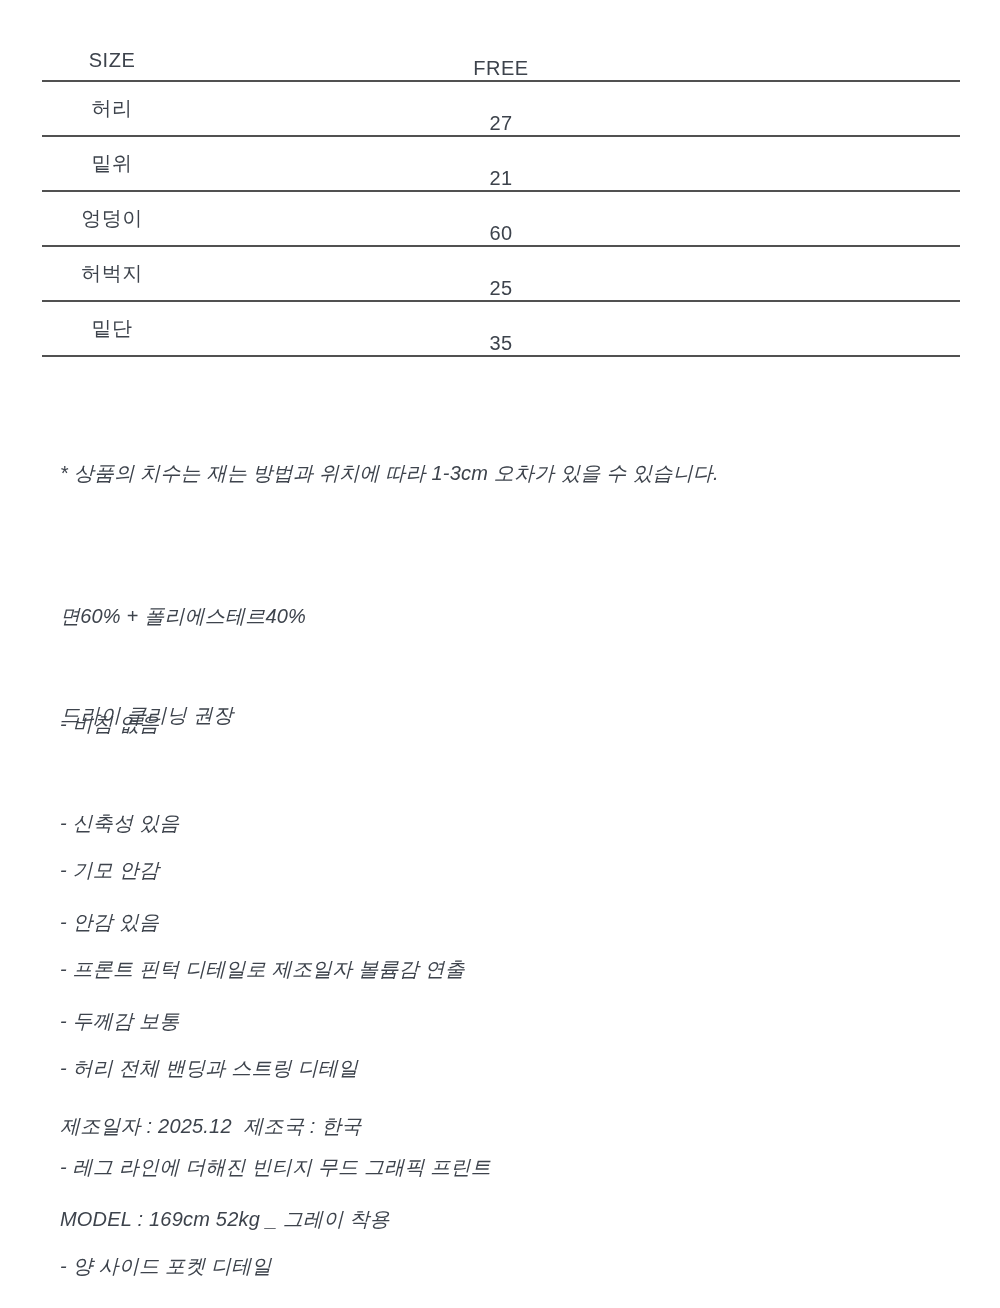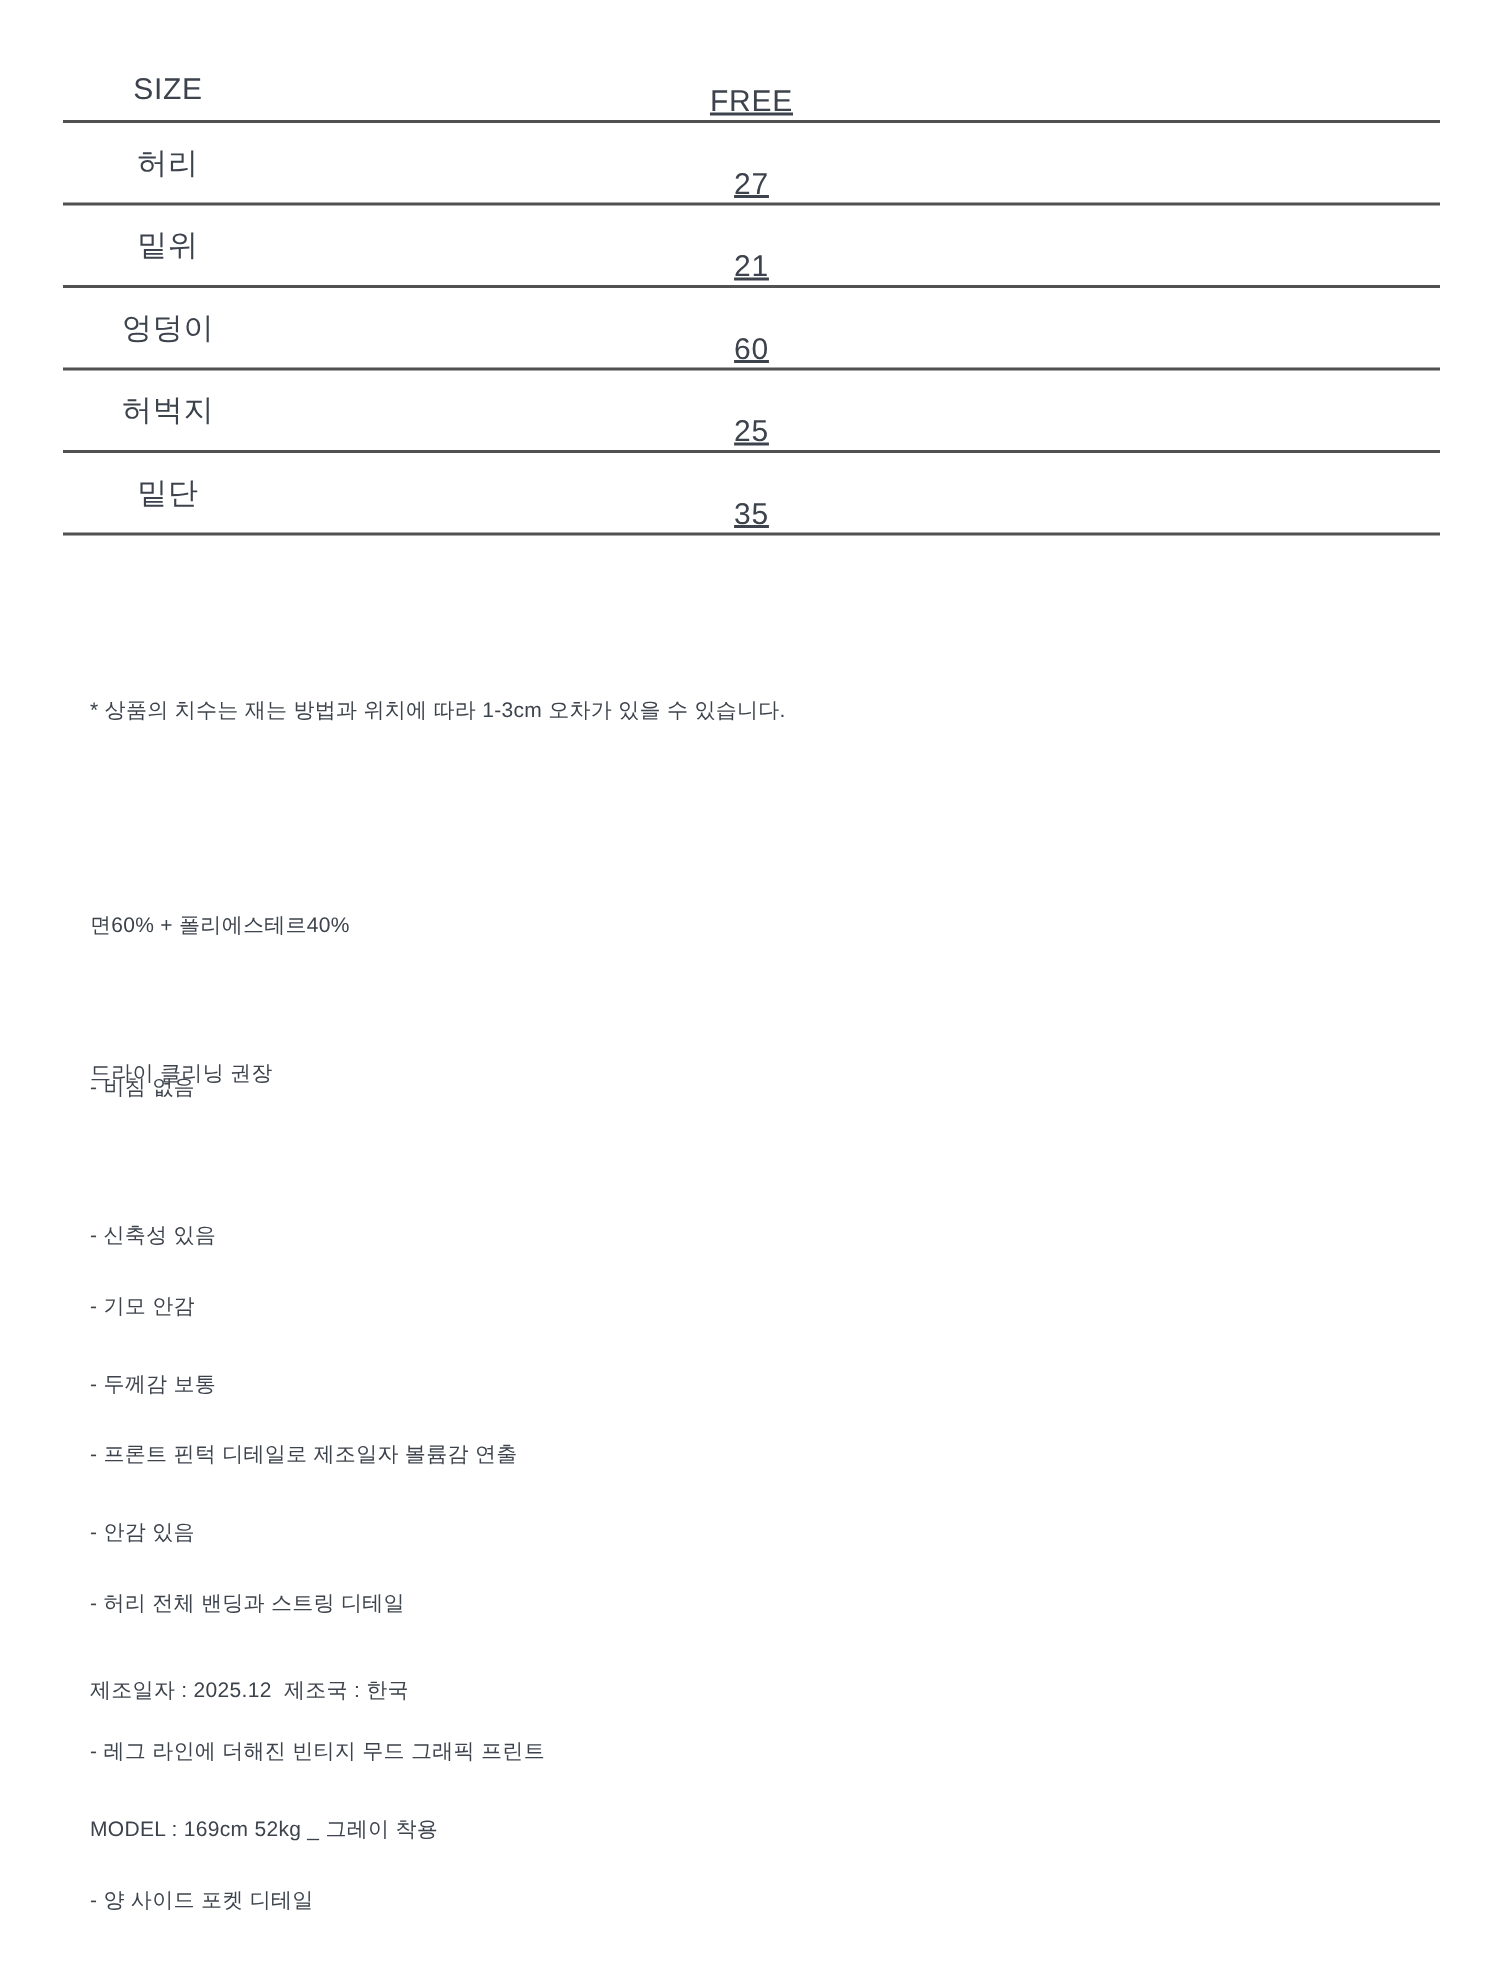--- a/index.html
+++ b/index.html
@@ -42,32 +42,32 @@
     height: 100%;
     display: flex;
     align-items: center;
     justify-content: center;
     letter-spacing: 0.5px;
   }
   .t-value {
     width: 100%;
     text-align: center;
     letter-spacing: 0.5px;
-    text-decoration: underline;
   }
 
   
   .text-block {
     position: absolute;
     left: 60px;
     right: 40px;
-    font-size: 14px;
+    font-size: 20px;
     line-height: 33px;
     letter-spacing: 0.2px;
     white-space: pre-wrap;
+    font-style: italic;
   }
   .note-block      { top: 457px; }
   .fabric-block    { top: 534px; }
   .props-block     { top: 642px; }
   .details-block   { top: 788px; }
   .manufacture-block { top: 1110px; }
   .model-block     { top: 1203px; }
 </style>
 </head>
 <body>
@@ -110,22 +110,22 @@
 <div class="text-block note-block">* 상품의 치수는 재는 방법과 위치에 따라 1-3cm 오차가 있을 수 있습니다.</div>
 
 <div class="text-block fabric-block">
   <div>면60% + 폴리에스테르40%</div>
   <div>드라이 클리닝 권장</div>
 </div>
 
 <div class="text-block props-block">
   <div>- 비침 없음</div>
   <div>- 신축성 있음</div>
+  <div>- 안감 있음</div>
   <div>- 두께감 보통</div>
-  <div>- 안감 있음</div>
 </div>
 
 <div class="text-block details-block">
   <div>- 기모 안감</div>
   <div>- 프론트 핀턱 디테일로 제조일자 볼륨감 연출</div>
   <div>- 허리 전체 밴딩과 스트링 디테일</div>
   <div>- 레그 라인에 더해진 빈티지 무드 그래픽 프린트</div>
   <div>- 양 사이드 포켓 디테일</div>
   
   

